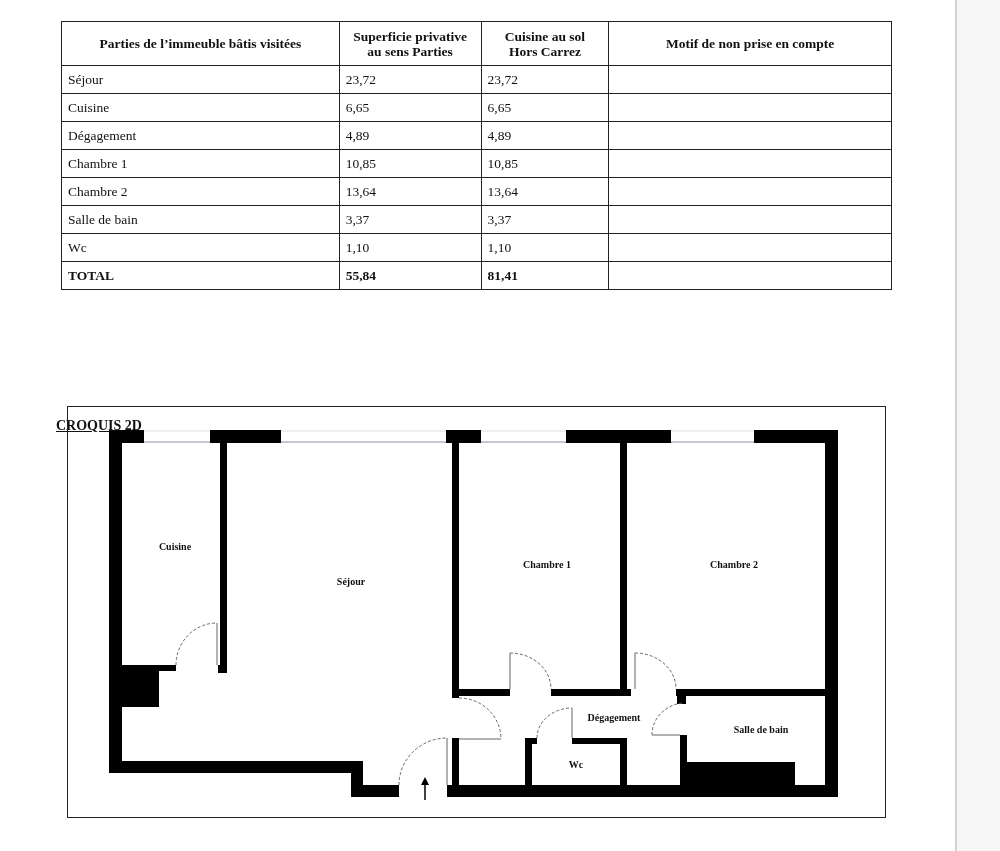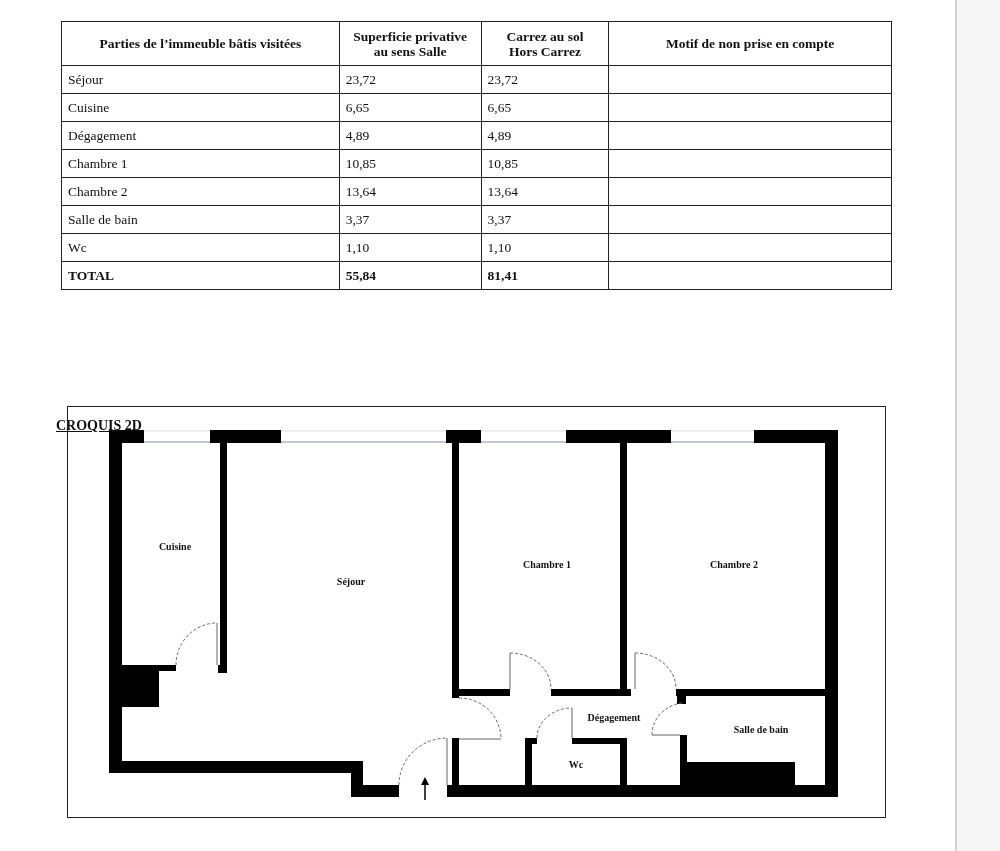--- a/index.html
+++ b/index.html
@@ -75,24 +75,24 @@
         <col class="c1">
         <col class="c2">
         <col class="c3">
         <col class="c4">
       </colgroup>
     <thead>
       <tr>
         <th>Parties de l’immeuble bâtis visitées</th>
         <th>
           <span>Superficie privative</span><br>
-          <span>au sens Salle</span>
+          <span>au sens Parties</span>
         </th>
         <th>
-          <span>Carrez au sol</span><br>
+          <span>Cuisine au sol</span><br>
           <span>Hors Carrez</span>
         </th>
         <th>Motif de non prise en compte</th>
       </tr>
     </thead>
     <tbody>
       <tr>
         <td>Séjour</td>
         <td class="num">23,72</td>
         <td class="num">23,72</td>

